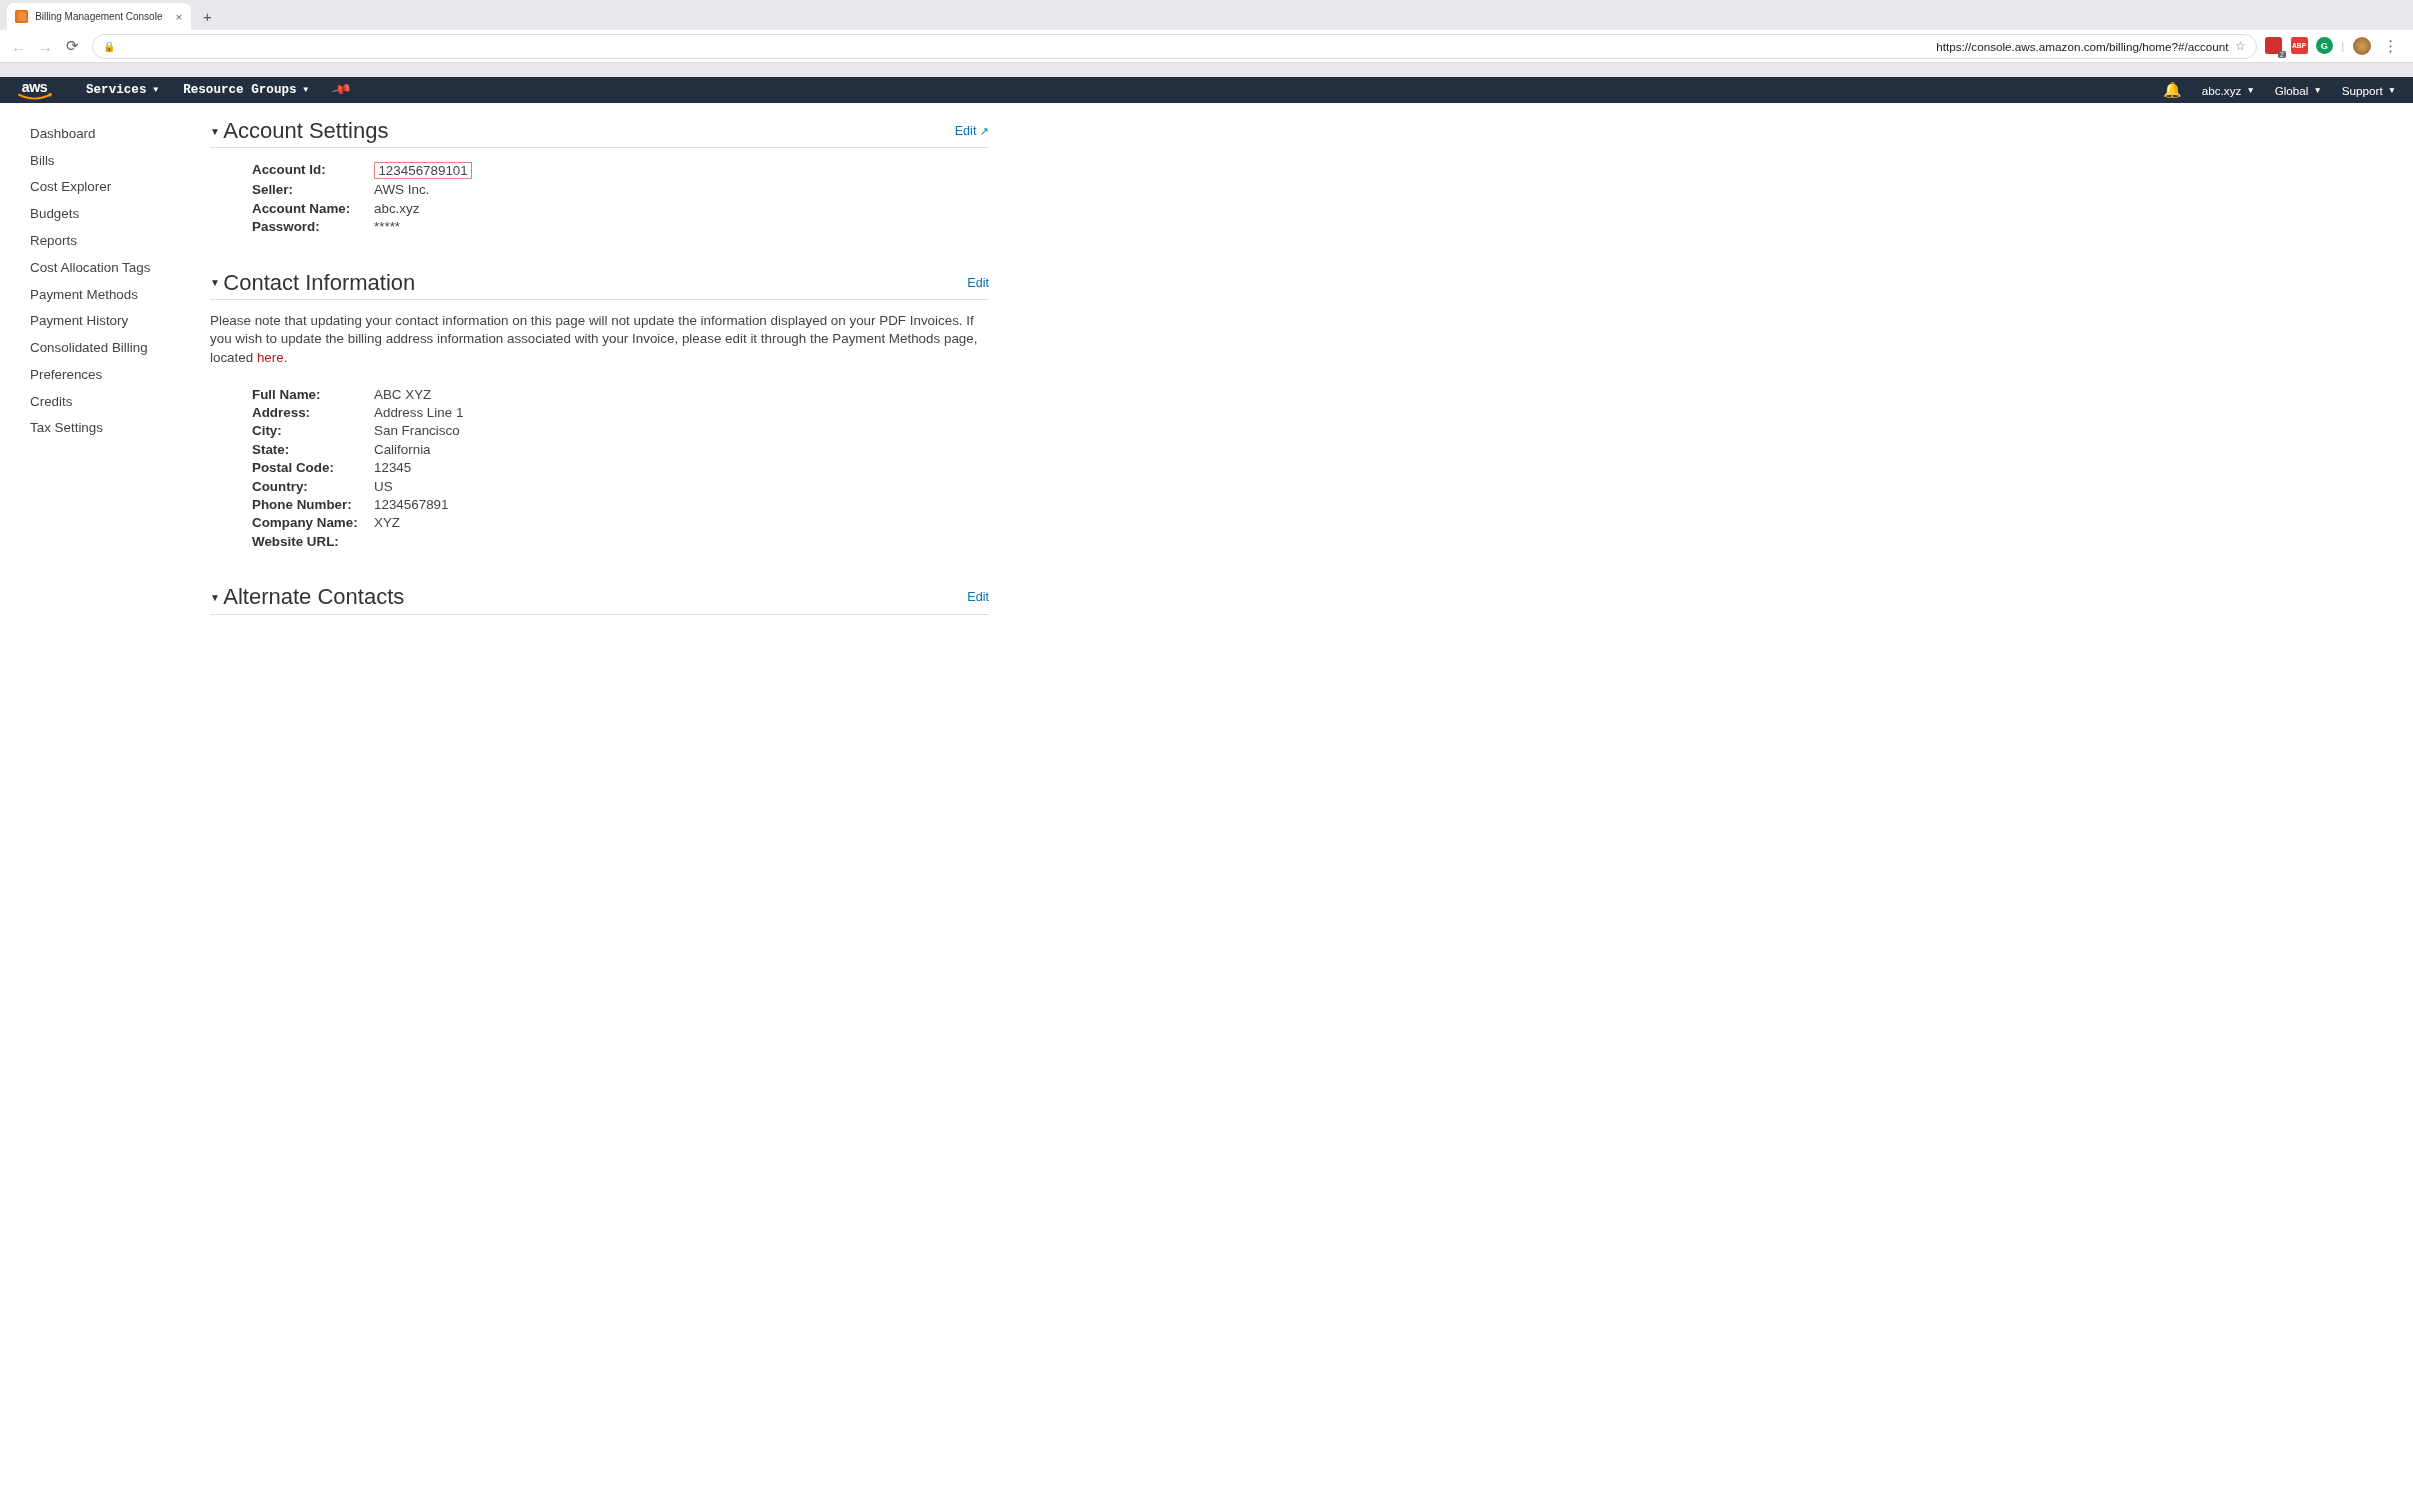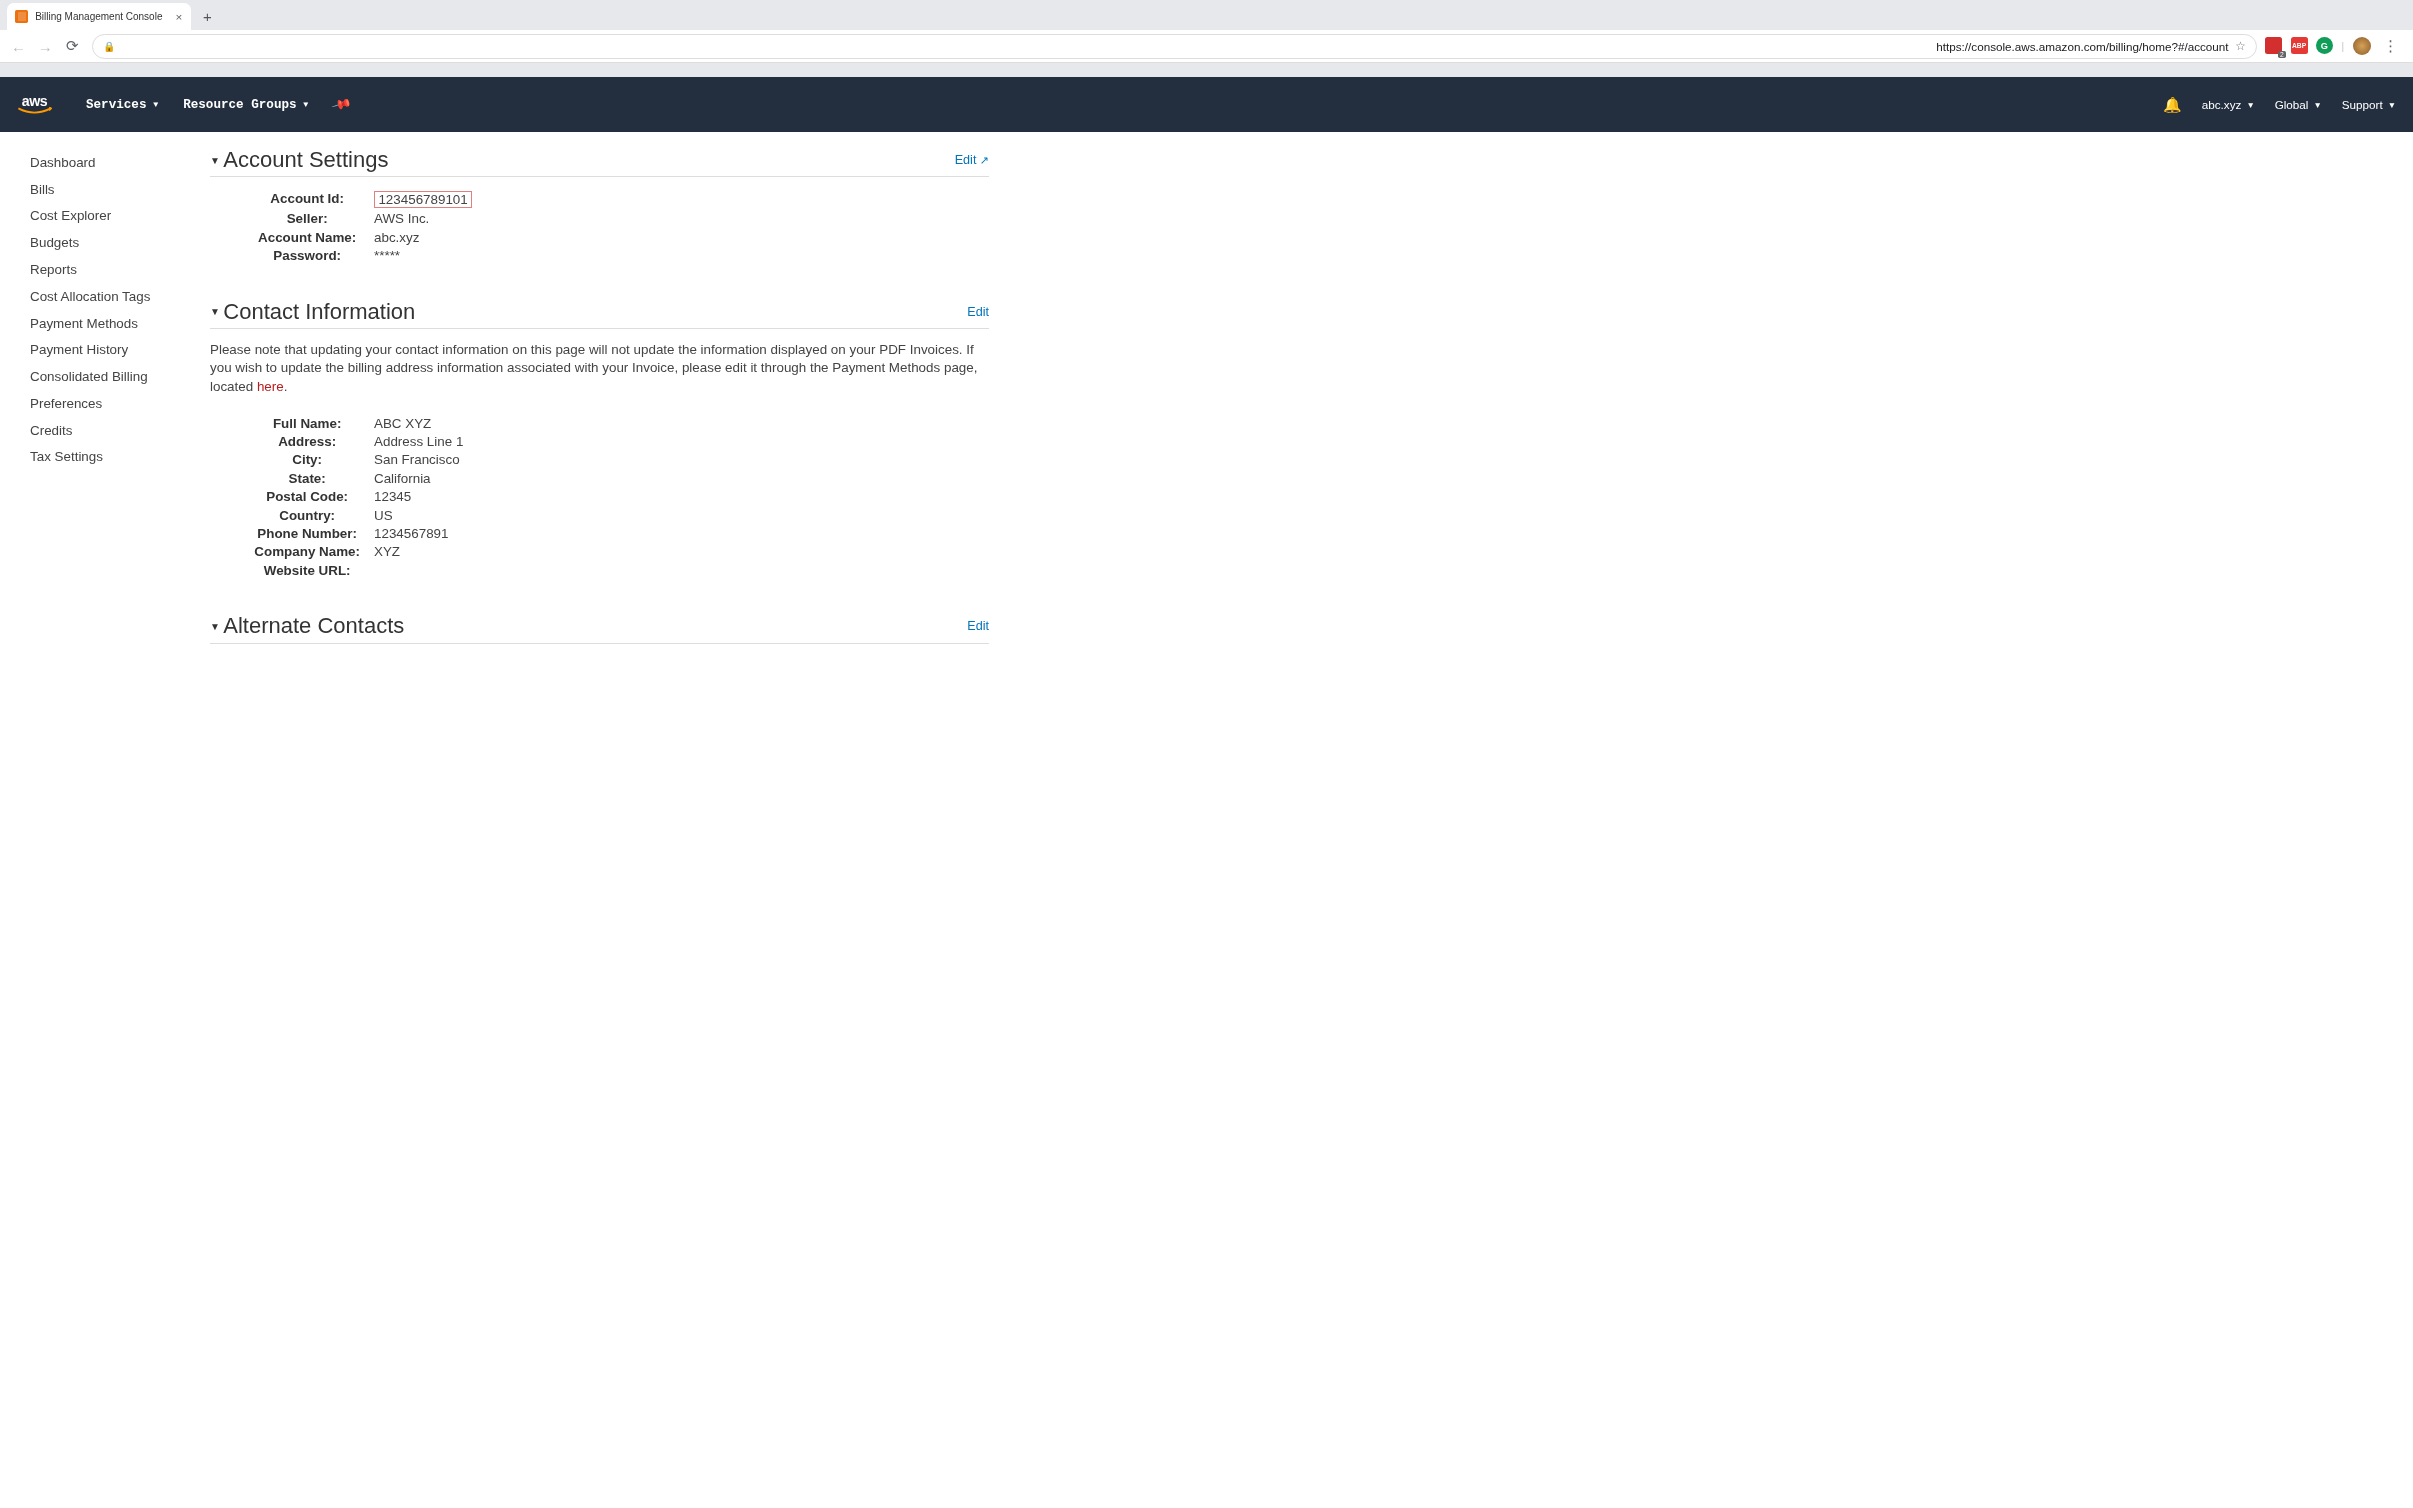--- a/index.html
+++ b/index.html
@@ -22,21 +22,21 @@
   .toolbar-right { display: flex; align-items: center; gap: 8.4px; padding-right: 5px; }
   .ext-icon { width: 17px; height: 17px; border-radius: 2.5px; display: inline-block; }
   .ext-red { background: #d32f2f; position: relative; }
   .ext-red-badge { position: absolute; bottom: -3.4px; right: -3.4px; background: #666; color: #fff; font-size: 6.7px; padding: 0 1.7px; border-radius: 1.7px; }
   .ext-abp { background: #e53935; color: #fff; font-size: 6.7px; font-weight: bold; display: flex; align-items: center; justify-content: center; border-radius: 2.5px; }
   .ext-green { background: #0f9d58; border-radius: 50%; color: #fff; font-size: 9.2px; font-weight: bold; display: flex; align-items: center; justify-content: center; }
   .avatar { width: 18.4px; height: 18.4px; border-radius: 50%; background: radial-gradient(circle, #d4a256, #8b5a2b); }
   .kebab { font-size: 15px; color: #5f6368; padding: 0 3.4px; }
 
   
-  .aws-nav { background: #232f3e; height: 55px; display: flex; align-items: center; padding: 0 17px; color: #fff; }
+  .aws-nav { background: #232f3e; height: 26px; display: flex; align-items: center; padding: 0 17px; color: #fff; }
   .aws-logo { display: flex; flex-direction: column; align-items: center; margin-right: 34px; }
   .aws-logo-text { font-weight: 700; font-size: 14.2px; letter-spacing: -0.4px; }
   .aws-smile { width: 35px; height: 8.4px; margin-top: -1.7px; }
   .nav-item { display: flex; align-items: center; gap: 6.7px; font-weight: 700; font-size: 12.6px; margin-right: 25px; cursor: pointer; font-family: Liberation Mono, monospace; }
   .caret { font-size: 8.4px; }
   .pushpin { font-size: 13.4px; transform: rotate(30deg); margin-left: 0; }
   .nav-spacer { flex: 1; }
   .nav-right-item { display: flex; align-items: center; gap: 5px; font-size: 11.7px; margin-left: 20px; cursor: pointer; }
   .bell { font-size: 15px; }
 
@@ -48,21 +48,21 @@
 
   .section { margin-bottom: 34px; }
   .section-header { display: flex; align-items: center; border-bottom: 0.8px solid #ddd; padding-bottom: 3.4px; margin-bottom: 11.7px; }
   .section-toggle { font-size: 10px; margin-right: 3.4px; color: #333; }
   .section-title { font-size: 22px; font-weight: 400; color: #333; flex: 1; }
   .edit-link { color: #0073bb; font-size: 12.6px; text-decoration: none; display: flex; align-items: center; gap: 3.4px; }
   .external-icon { font-size: 11px; }
 
   .kv-table { margin-left: 42px; }
   .kv-row { display: flex; padding: 1.7px 0; font-size: 13.4px; }
-  .kv-label { width: 122px; text-align: center; font-weight: 700; color: #333; padding-right: 11.7px; }
+  .kv-label { width: 122px; text-align: left; font-weight: 700; color: #333; padding-right: 11.7px; }
   .kv-value { color: #444; }
   .highlight-box { border: 0.8px solid #e08080; padding: 0 3.4px; display: inline-block; }
 
   .section-note { font-size: 13.4px; color: #444; line-height: 1.4; margin-bottom: 17px; }
   .link { color: #b91c1c; cursor: pointer; }
 </style>
 </head>
 <body>
 
 <div class="browser-chrome">

